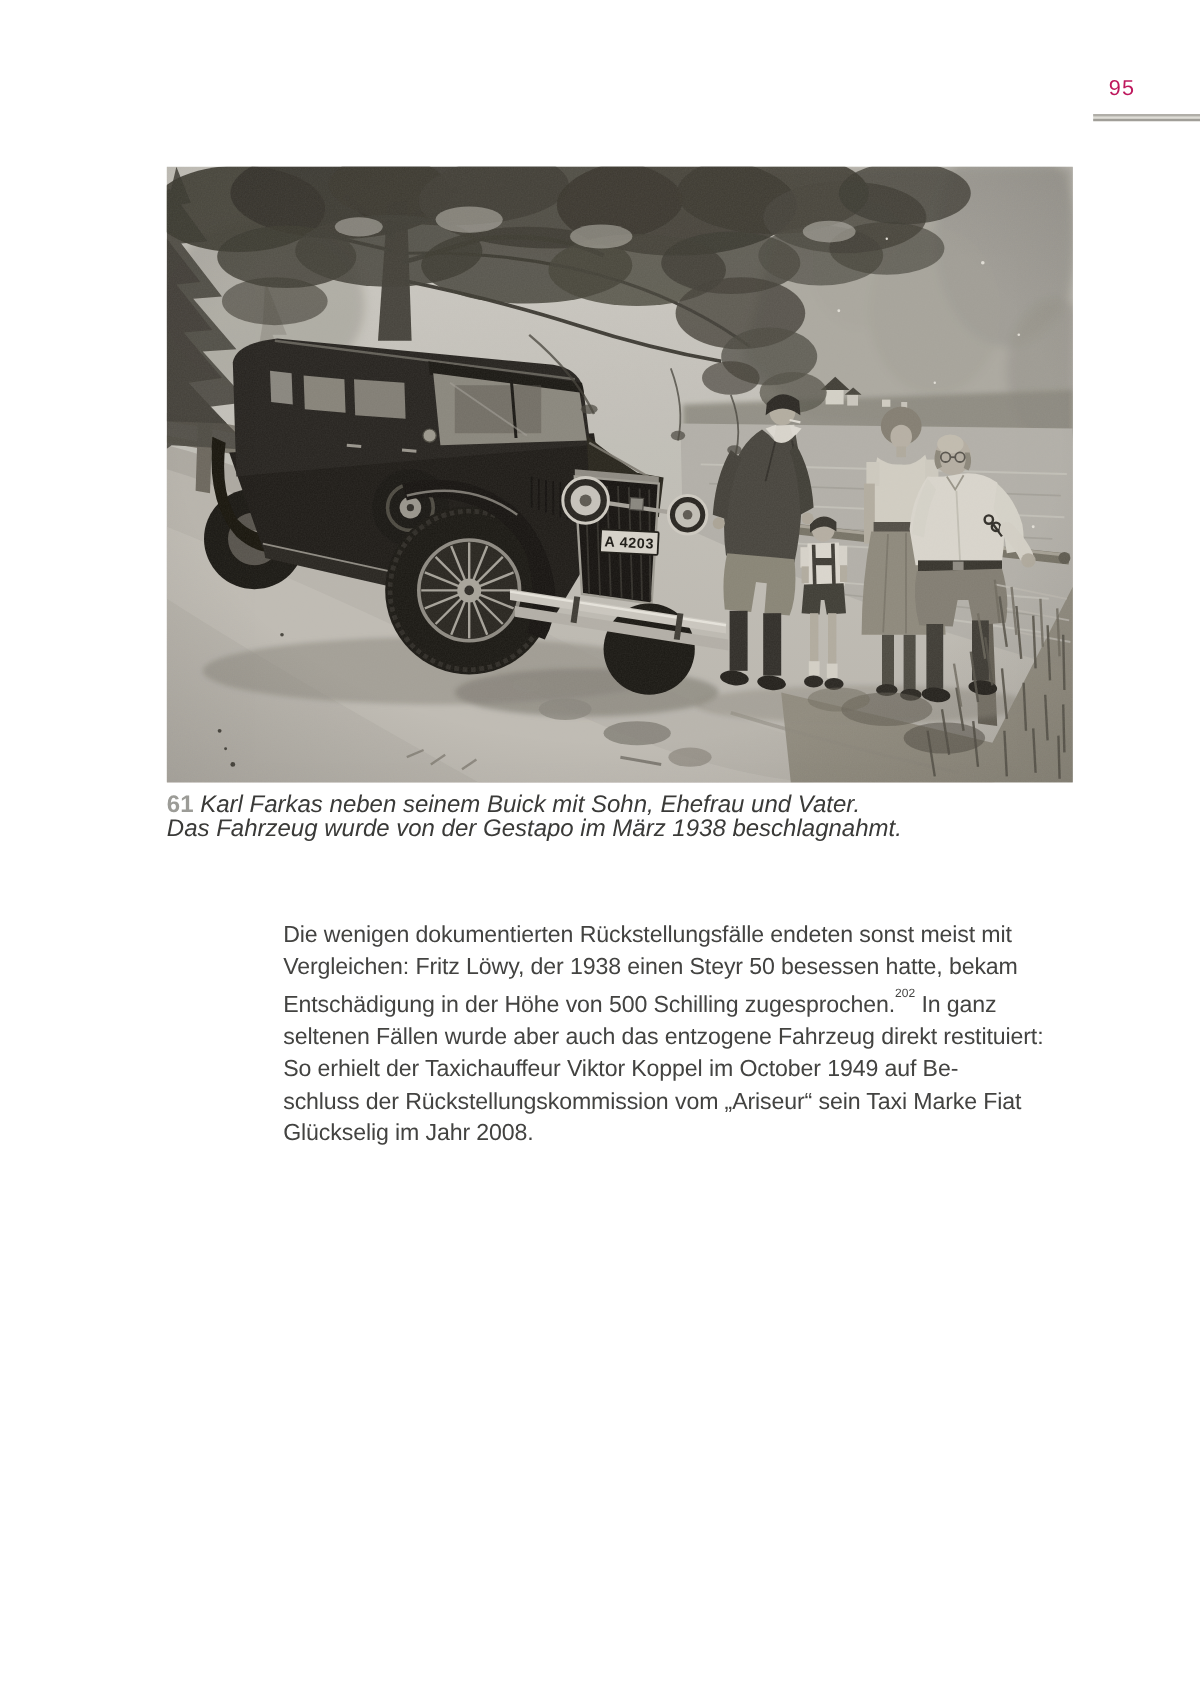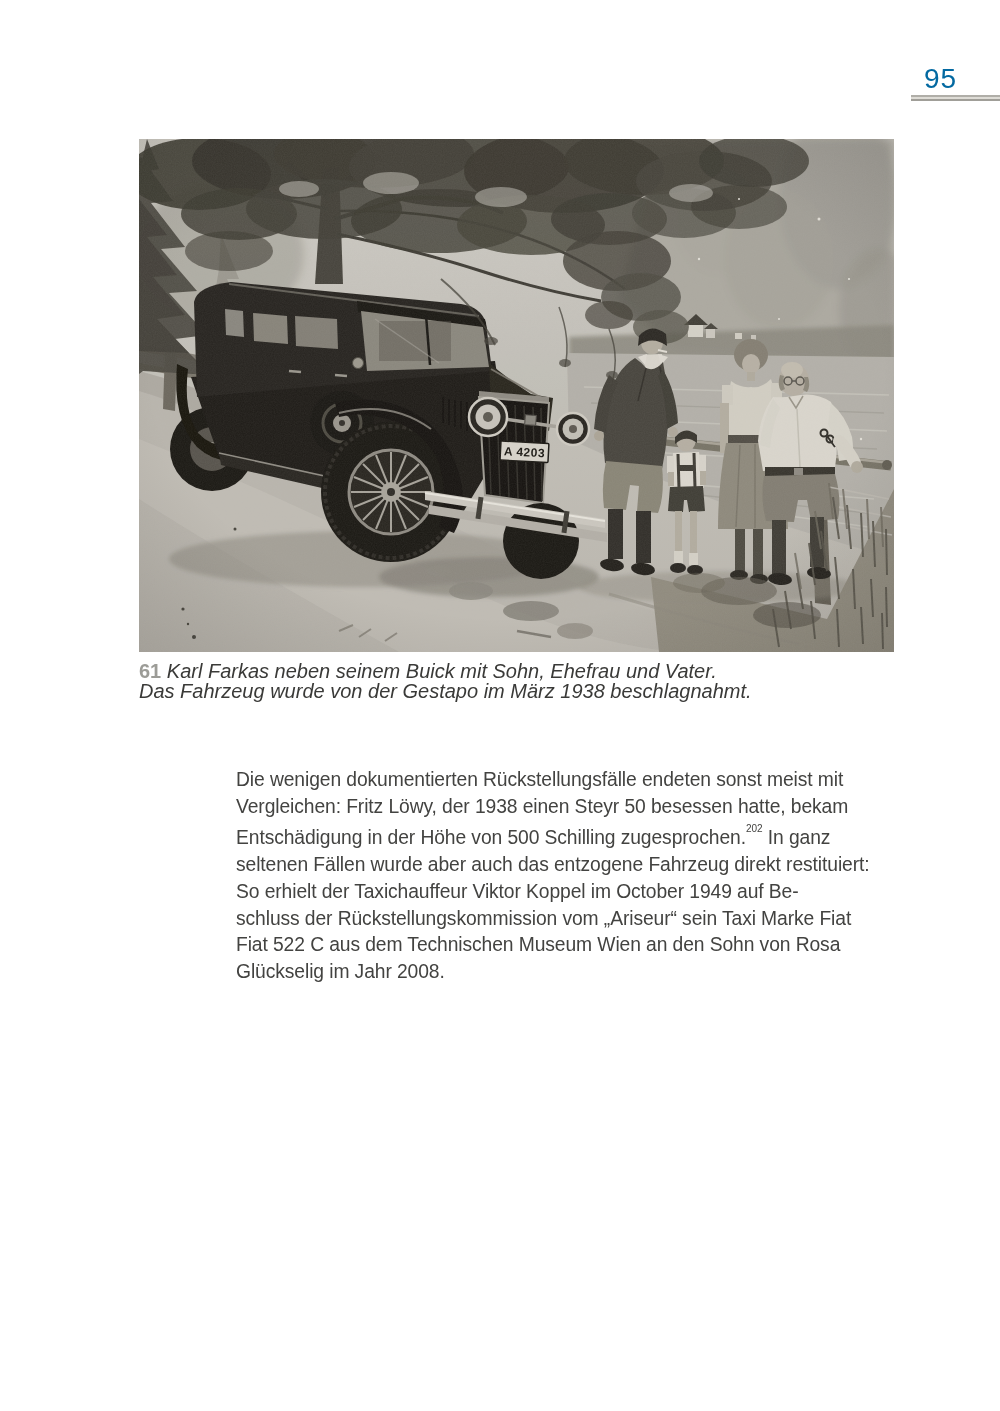--- a/index.html
+++ b/index.html
@@ -1,18 +1,18 @@
 <!DOCTYPE html>
 <html><head>
 <meta charset="utf-8">
 <style>
   html,body{margin:0;padding:0;background:#ffffff;}
   #page{position:relative;width:1000px;height:1411px;background:#ffffff;overflow:hidden;
         font-family:"Liberation Sans",sans-serif;}
-  .pagenum{position:absolute;top:63px;left:924px;font-size:28px;letter-spacing:1px;color:#0369a1;}
+  .pagenum{position:absolute;top:63px;left:924px;font-size:18px;letter-spacing:1px;color:#be185d;}
   .rule{position:absolute;top:95px;left:911px;width:89px;height:2px;
         border-top:2px solid #b0aea8;border-bottom:2px solid #a09e98;background:#dedcd6;}
   .photo{position:absolute;left:139px;top:139px;width:755px;height:513px;background:#c2c0b9;}
   .photo svg{display:block;}
   .caption{position:absolute;left:139px;top:662px;font-size:20px;line-height:19.5px;
            color:#3a3a38;font-style:italic;white-space:nowrap;}
   .caption .fignum{font-style:normal;font-weight:bold;color:#9c9c97;}
   .bodytext{position:absolute;left:236px;top:767px;width:720px;font-size:19.3px;
             line-height:26.85px;font-weight:300;color:#434341;letter-spacing:-0.1px;}
   .bodytext .bline{white-space:nowrap;}
@@ -470,17 +470,16 @@
     <div>Das Fahrzeug wurde von der Gestapo im März 1938 beschlagnahmt.</div>
   </div>
 
   <div class="bodytext">
       <div class="bline"><span>Die wenigen dokumentierten Rückstellungsfälle endeten sonst meist mit</span></div>
       <div class="bline"><span>Vergleichen: Fritz Löwy, der 1938 einen Steyr 50 besessen hatte, bekam</span></div>
       <div class="bline"><span>Entschädigung in der Höhe von 500 Schilling zugesprochen.</span><sup>202</sup><span> In ganz</span></div>
       <div class="bline"><span>seltenen Fällen wurde aber auch das entzogene Fahrzeug direkt restituiert:</span></div>
       <div class="bline"><span>So erhielt der Taxichauffeur Viktor Koppel im October 1949 auf Be-</span></div>
       <div class="bline"><span>schluss der Rückstellungskommission vom „Ariseur“ sein Taxi Marke Fiat</span></div>
-      <div class="bline"><span>Fiat 522 C aus dem Technischen Museum Wien an den Sohn von Rosa</span></div>
       <div class="bline"><span>Glückselig im Jahr 2008.</span></div>
     </div>
 
 </div>
 
 </body></html>

